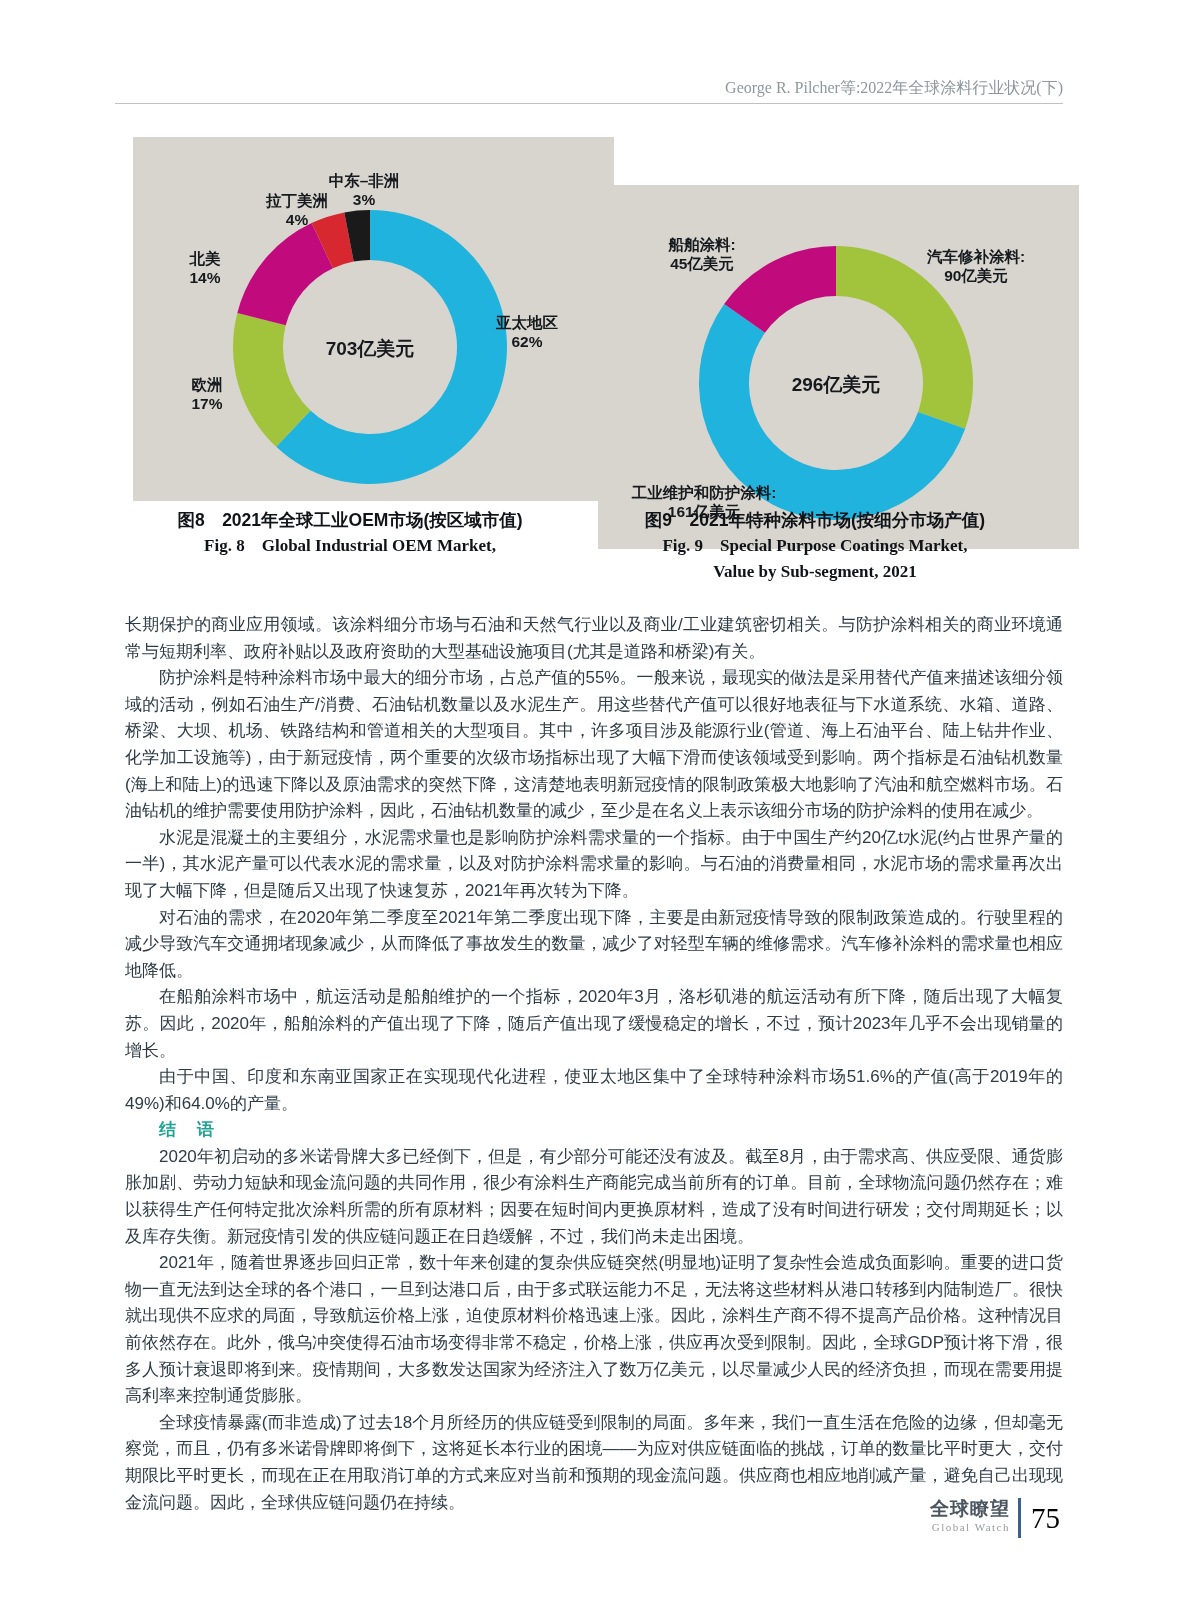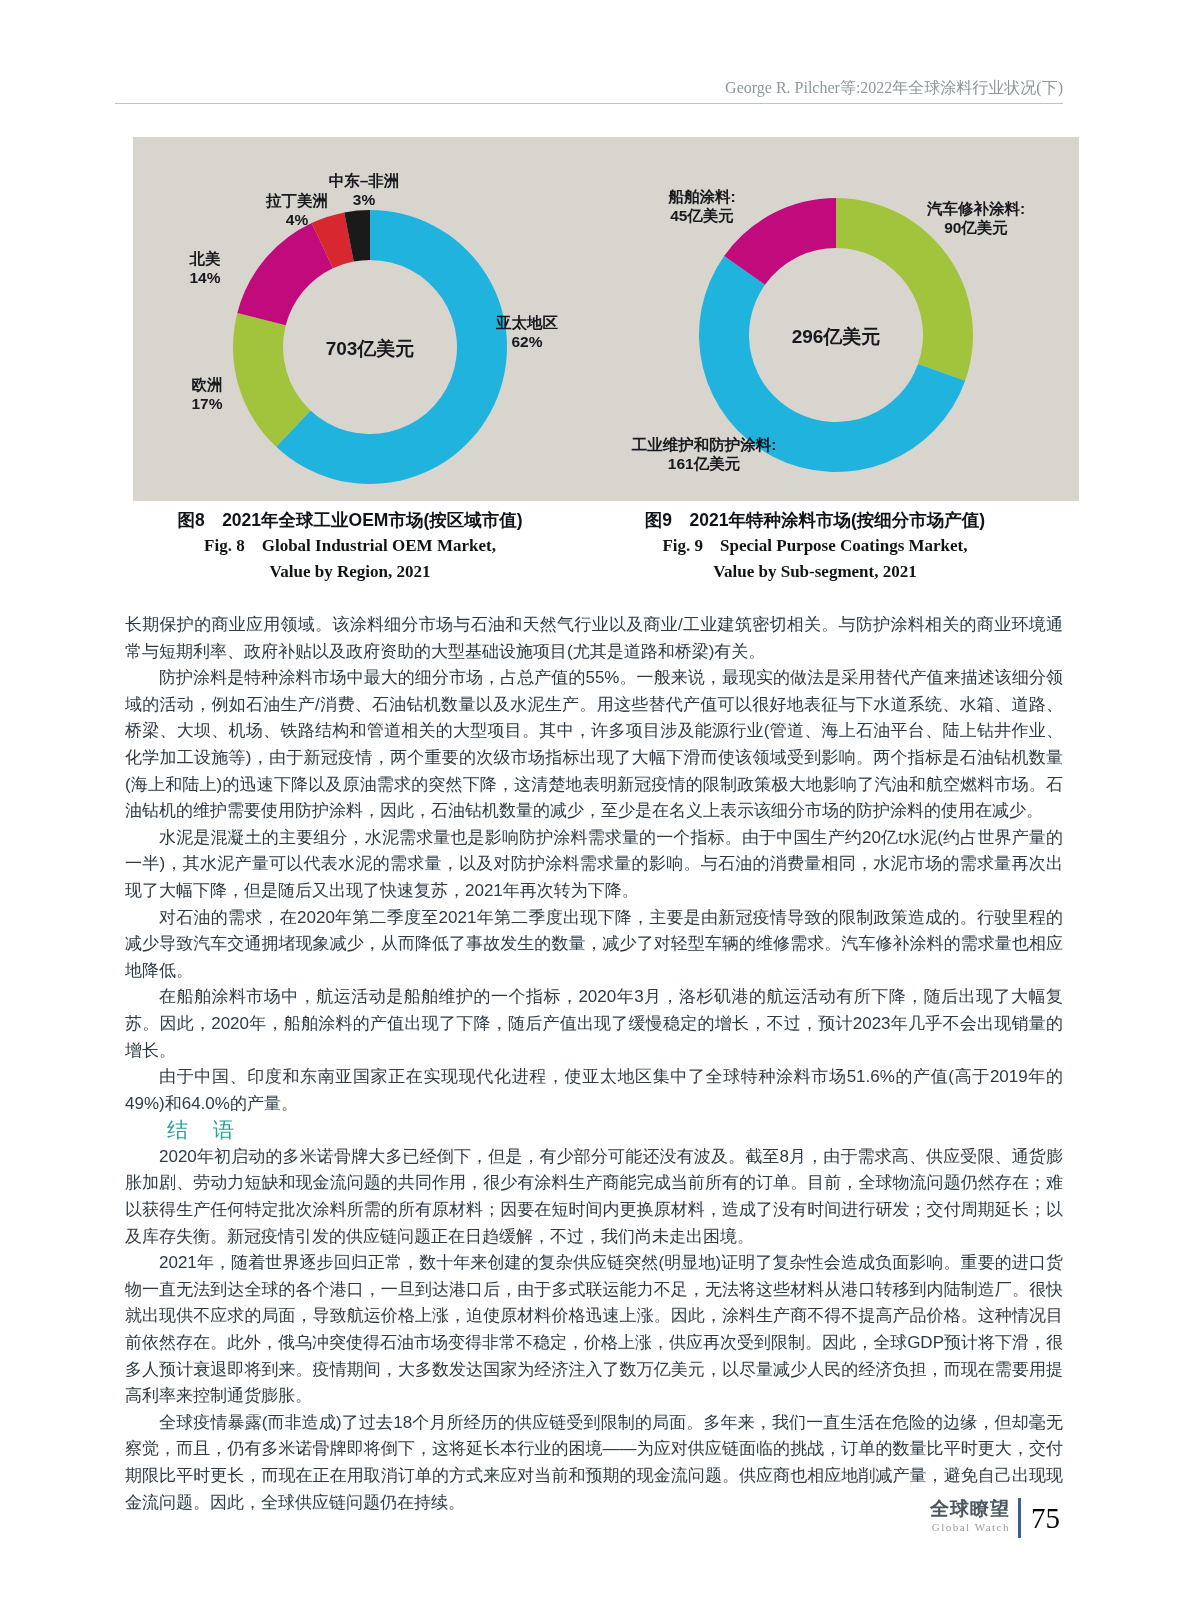--- a/index.html
+++ b/index.html
@@ -7,39 +7,39 @@
         font-family:"Liberation Sans",sans-serif;}
 
   
   .running-header{position:absolute;left:125px;top:78px;width:938px;text-align:right;
         font-size:16px;color:#8d979d;font-family:"Liberation Serif",serif;}
   .header-rule{position:absolute;left:115px;top:103px;width:948px;height:1px;background:#bcc3c7;}
 
   
   .chart-panel{position:absolute;top:137px;width:433px;height:364px;background:#d8d5cf;padding-left:48px;}
   .chart-panel.left{left:133px;}
-  .chart-panel.right{left:598px;}
+  .chart-panel.right{left:598px;margin-top:48px;}
   .donut-svg{position:absolute;left:0;top:0;}
   .chart-label{position:absolute;text-align:center;font-size:15.5px;font-weight:bold;
         color:#16191d;line-height:19px;}
   .center-label{position:absolute;text-align:center;font-size:19px;font-weight:600;color:#16191d;}
 
   
   .caption{position:absolute;top:507px;width:420px;text-align:center;color:#101418;}
   .caption.left{left:140px;}
   .caption.right{left:605px;}
   .caption .cn{font-size:17.5px;font-weight:bold;line-height:26px;}
   .caption .en{font-size:17px;font-weight:bold;line-height:26px;font-family:"Liberation Serif",serif;}
 
   
   .article{position:absolute;left:125px;top:612px;width:938px;color:#2d3b45;
         font-size:17px;line-height:26.6px;text-align:justify;}
   .article p{margin:0;text-indent:2em;}
   .article p.noindent{text-indent:0;}
-  .section-heading{margin:16px 0 12px 0;font-size:21px;font-weight:normal;color:#1fa193;
+  .section-heading{margin:16px 0 12px 0;font-size:17px;font-weight:bold;color:#1fa193;
         text-indent:0;letter-spacing:2px;}
 
   
   .footer{position:absolute;left:930px;top:1498px;display:flex;}
   .footer .journal{text-align:right;}
   .footer .journal-cn{font-size:19px;font-weight:bold;color:#4a5560;letter-spacing:1px;line-height:22px;}
   .footer .journal-en{font-size:11px;color:#959ba1;font-family:"Liberation Serif",serif;
         letter-spacing:1.5px;line-height:14px;}
   .footer .divider{width:3px;height:40px;background:#3c5f92;margin:0 10px 0 8px;}
   .footer .pagenum{font-size:29px;color:#000000;font-family:"Liberation Serif",serif;line-height:40px;}
@@ -100,21 +100,20 @@
     <div class="chart-label" style="left:26px;top:298px;width:160px;">
       <div>工业维护和防护涂料:</div>
       <div>161亿美元</div>
     </div>
     <div class="center-label" style="left:158px;top:187px;width:160px;">296亿美元</div>
   </div>
 
   <div class="caption left">
     <div class="cn">图8　2021年全球工业OEM市场(按区域市值)</div>
     <div class="en">Fig. 8　Global Industrial OEM Market,</div>
-    <div class="en">Value by Region, 2021</div>
   </div>
   <div class="caption right">
     <div class="cn">图9　2021年特种涂料市场(按细分市场产值)</div>
     <div class="en">Fig. 9　Special Purpose Coatings Market,</div>
     <div class="en">Value by Sub-segment, 2021</div>
   </div>
 
   <div class="article">
     <p class="noindent">长期保护的商业应用领域。该涂料细分市场与石油和天然气行业以及商业/工业建筑密切相关。与防护涂料相关的商业环境通常与短期利率、政府补贴以及政府资助的大型基础设施项目(尤其是道路和桥梁)有关。</p>
     <p>防护涂料是特种涂料市场中最大的细分市场，占总产值的55%。一般来说，最现实的做法是采用替代产值来描述该细分领域的活动，例如石油生产/消费、石油钻机数量以及水泥生产。用这些替代产值可以很好地表征与下水道系统、水箱、道路、桥梁、大坝、机场、铁路结构和管道相关的大型项目。其中，许多项目涉及能源行业(管道、海上石油平台、陆上钻井作业、化学加工设施等)，由于新冠疫情，两个重要的次级市场指标出现了大幅下滑而使该领域受到影响。两个指标是石油钻机数量(海上和陆上)的迅速下降以及原油需求的突然下降，这清楚地表明新冠疫情的限制政策极大地影响了汽油和航空燃料市场。石油钻机的维护需要使用防护涂料，因此，石油钻机数量的减少，至少是在名义上表示该细分市场的防护涂料的使用在减少。</p>

